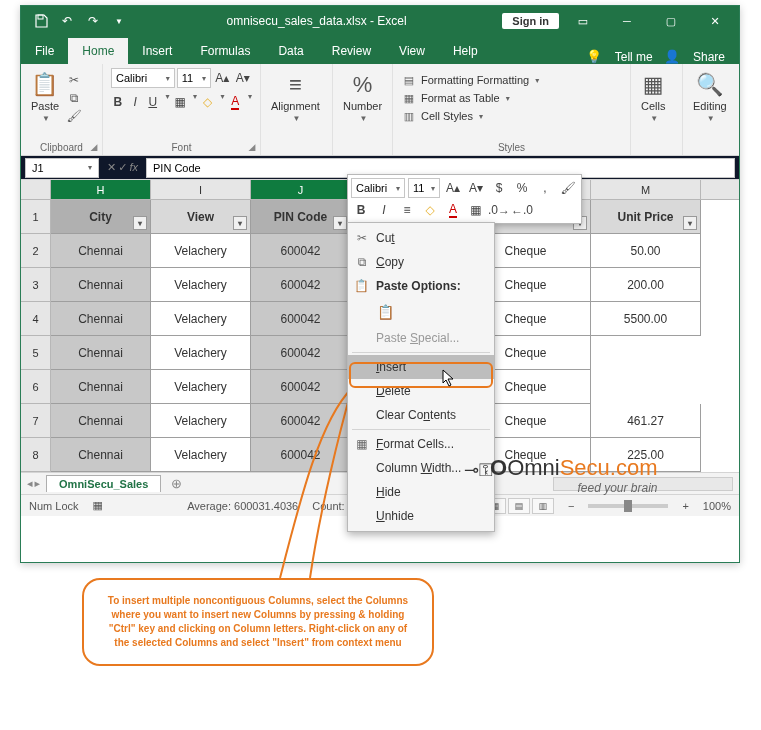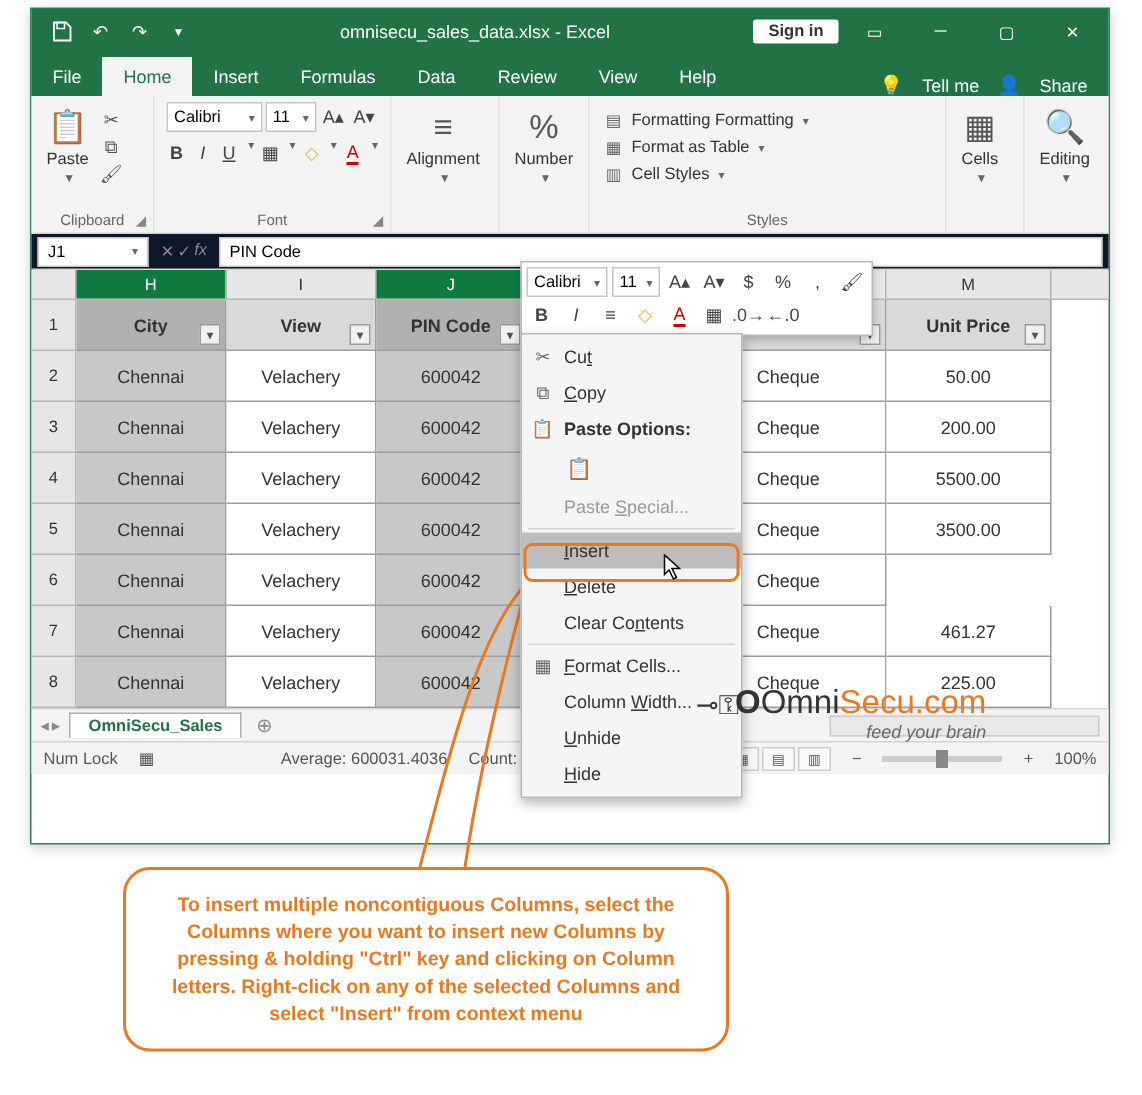--- a/index.html
+++ b/index.html
@@ -109,21 +109,21 @@
   .ctx-item .icon { position: absolute; left: 6px; width: 16px; font-size: 12px; color: #666; text-align: center; }
   .ctx-item.disabled { color: #999; text-align: right; }
   .ctx-item.highlighted { background: #bdbdbd; }
   .ctx-item.heading { font-weight: 700; cursor: default; }
   .ctx-sep { height: 1px; background: #d4d4d4; margin: 2px 4px; }
   .ctx-paste-row { display: flex; padding: 2px 0 2px 26px; gap: 4px; }
   .ctx-paste-btn { width: 24px; height: 24px; border: 1px solid transparent; display: flex; align-items: center; justify-content: center; font-size: 14px; color: #999; }
   
   .insert-highlight { position: absolute; left: 349px; top: 362px; width: 144px; height: 26px; border: 2px solid #e8791f; border-radius: 6px; z-index: 60; pointer-events: none; }
   .cursor-arrow { position: absolute; left: 442px; top: 369px; z-index: 70; font-size: 14px; color: #000; pointer-events: none; }
-  .callout { position: absolute; left: 82px; top: 578px; width: 404px; border: 2px solid #e8791f; border-radius: 18px; background: #fff; padding: 14px 18px; font-size: 13px; font-weight: 700; color: #e8791f; text-align: center; line-height: 1.4; }
+  .callout { position: absolute; left: 82px; top: 578px; width: 352px; border: 2px solid #e8791f; border-radius: 18px; background: #fff; padding: 14px 18px; font-size: 10px; font-weight: 700; color: #e8791f; text-align: center; line-height: 1.4; }
   
   
   .watermark { position: absolute; left: 490px; top: 455px; z-index: 55; font-family: Georgia, serif; color: #333; text-align: right; pointer-events: none; }
   .watermark .brand { font-size: 22px; }
   .watermark .brand .o1 { color: #333; font-weight: 700; }
   .watermark .brand .mni { color: #333; }
   .watermark .brand .secu { color: #e8791f; }
   .watermark .brand .com { color: #e8791f; }
   .watermark .tag { font-size: 12px; color: #666; font-style: italic; }
   .watermark .key { position: absolute; left: -26px; top: 4px; font-size: 18px; color: #333; }
@@ -371,21 +371,20 @@
           <div class="cell col-L">Cheque</div>
           <div class="cell col-M">5500.00</div>
         </div>
         <div class="row">
           <div class="rowhead">5</div>
           <div class="cell col-H selected">Chennai</div>
           <div class="cell col-I">Velachery</div>
           <div class="cell col-J selected">600042</div>
           <div class="cell col-K"></div>
           <div class="cell col-L">Cheque</div>
-          <div class="cell col-M">3500.00</div>
         </div>
         <div class="row">
           <div class="rowhead">6</div>
           <div class="cell col-H selected">Chennai</div>
           <div class="cell col-I">Velachery</div>
           <div class="cell col-J selected">600042</div>
           <div class="cell col-K"></div>
           <div class="cell col-L">Cheque</div>
         </div>
         <div class="row">
@@ -502,24 +501,24 @@
     </div>
   <div class="ctx-sep"></div>
   <div class="ctx-item">
       <span class="icon">▦</span>
       <span><span class="under">F</span>ormat Cells...</span>
     </div>
   <div class="ctx-item">
       <span>Column <span class="under">W</span>idth...</span>
     </div>
   <div class="ctx-item">
+      <span><span class="under">H</span>ide</span>
+    </div>
+  <div class="ctx-item">
       <span><span class="under">U</span>nhide</span>
-    </div>
-  <div class="ctx-item">
-      <span><span class="under">H</span>ide</span>
     </div>
 </div>
 
 <div class="insert-highlight"></div>
 <div class="cursor-arrow">
   <svg width="16" height="18" viewBox="0 0 16 18">
       <path d="M1 1 L1 14 L4 11 L7 17 L9 16 L6 10 L11 10 Z" fill="#fff" stroke="#000" stroke-width="1"></path>
     </svg>
 </div>
 

